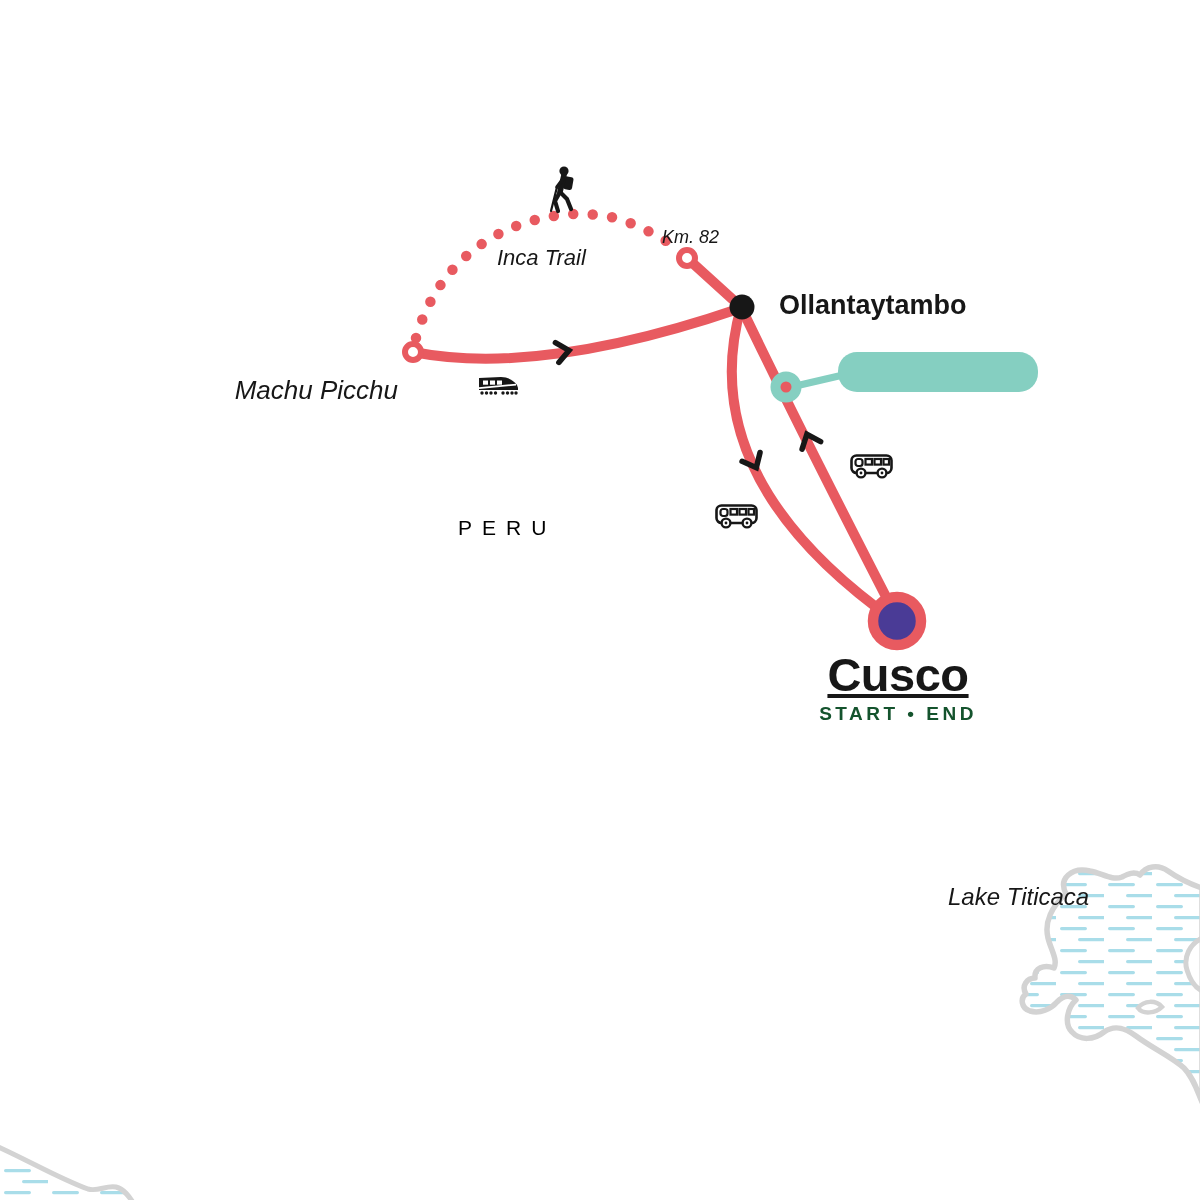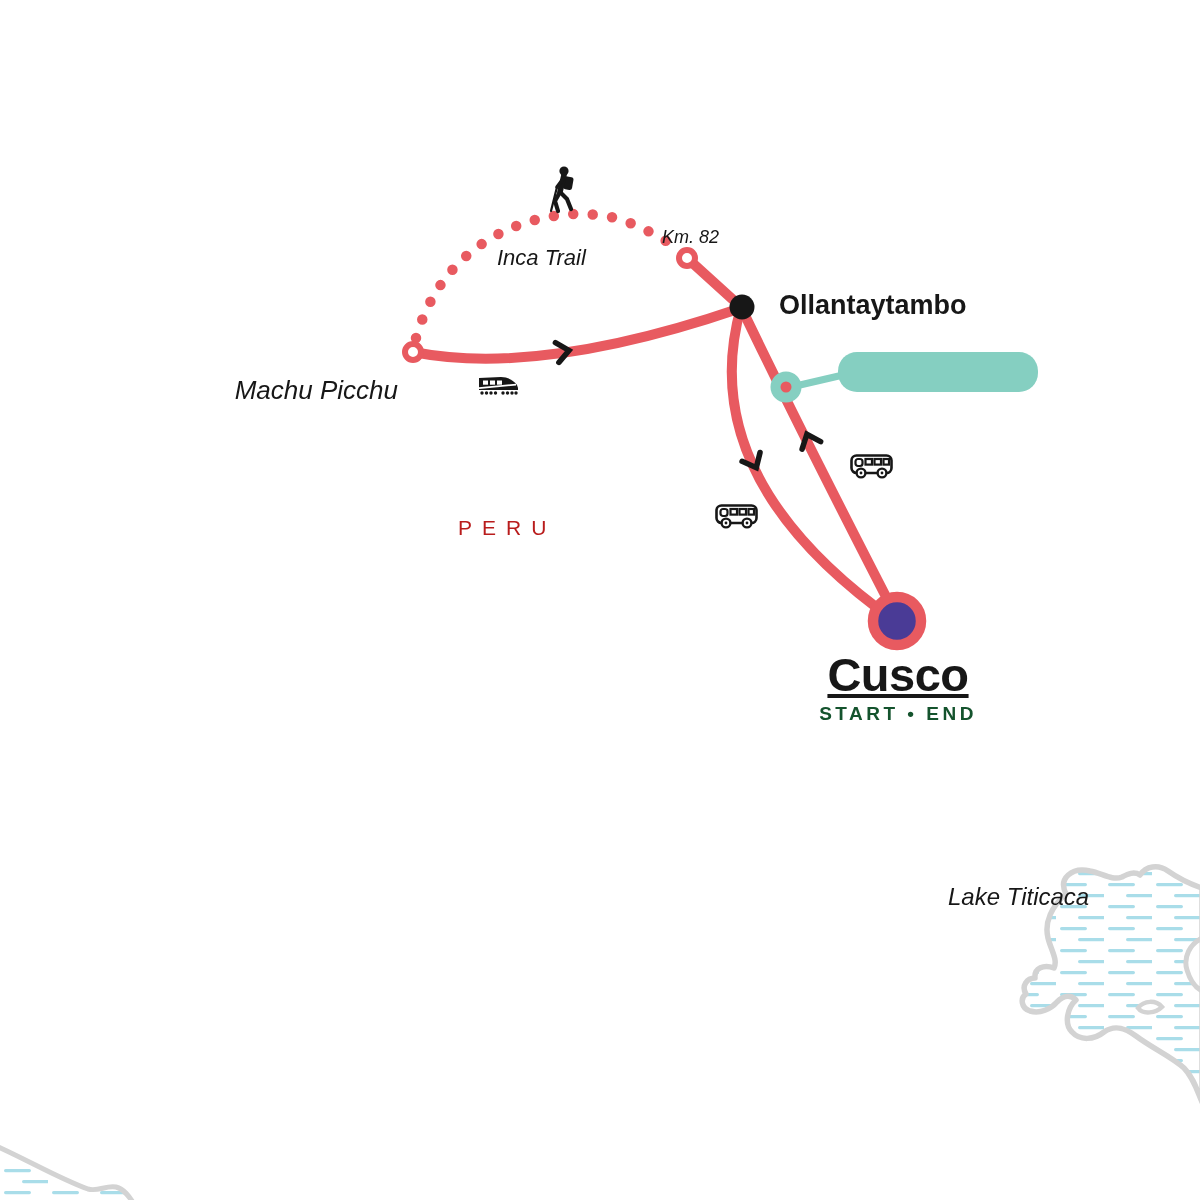--- a/index.html
+++ b/index.html
@@ -9,21 +9,21 @@
   }
   .map svg.base{position:absolute;left:0;top:0;}
   .lbl{position:absolute;white-space:nowrap;line-height:1;}
   .lbl.it{font-style:italic;font-weight:400;}
   .lbl-machu{right:802px;top:337px;font-size:26px;margin-top:40px;}
   .lbl-inca{left:497px;top:247px;font-size:22px;}
   .lbl-km82{left:662px;top:228px;font-size:18px;}
   .lbl-ollan{left:779px;top:292px;font-size:27px;font-weight:700;}
   .lbl-cusco{left:898px;top:651px;transform:translateX(-50%);font-size:47px;font-weight:700;letter-spacing:-.5px;text-decoration:underline;}
   .lbl-startend{left:898px;top:704px;transform:translateX(-50%);font-size:19px;font-weight:700;letter-spacing:3.5px;color:#14532d;}
-  .lbl-peru{left:458px;top:517px;font-size:21px;letter-spacing:10px;color:#b91c1c;font-weight:400;}
+  .lbl-peru{left:458px;top:517px;font-size:21px;letter-spacing:10px;color:#000000;font-weight:400;}
   .lbl-lake{left:948px;top:845px;font-size:24px;margin-top:40px;}
   .badge-label{
     position:absolute;left:838px;top:352px;width:200px;height:40px;
     display:flex;align-items:center;justify-content:center;
     color:#ffffff;font-weight:700;font-size:23px;letter-spacing:1px;
   }
 </style>
 </head>
 <body>
 

